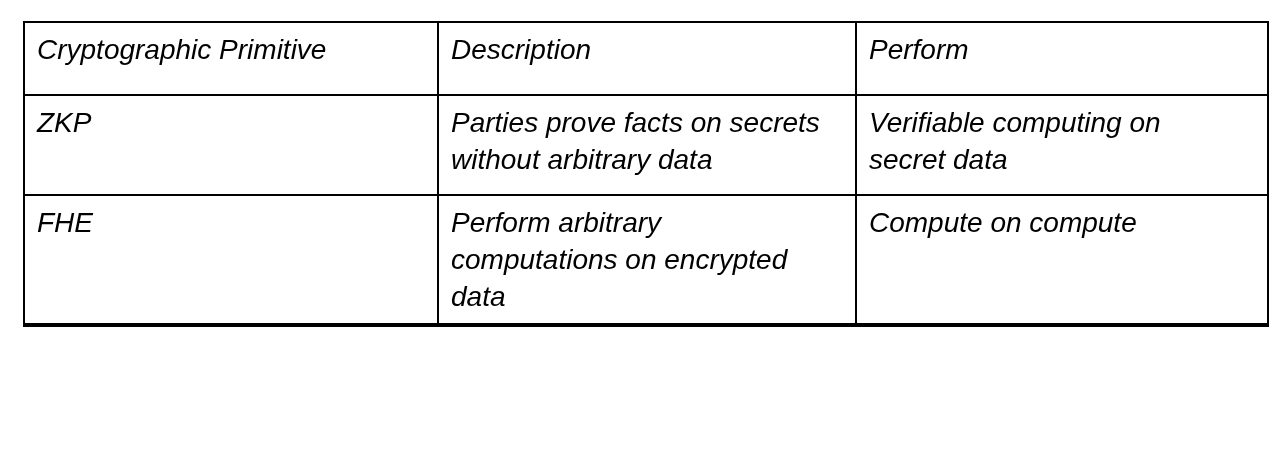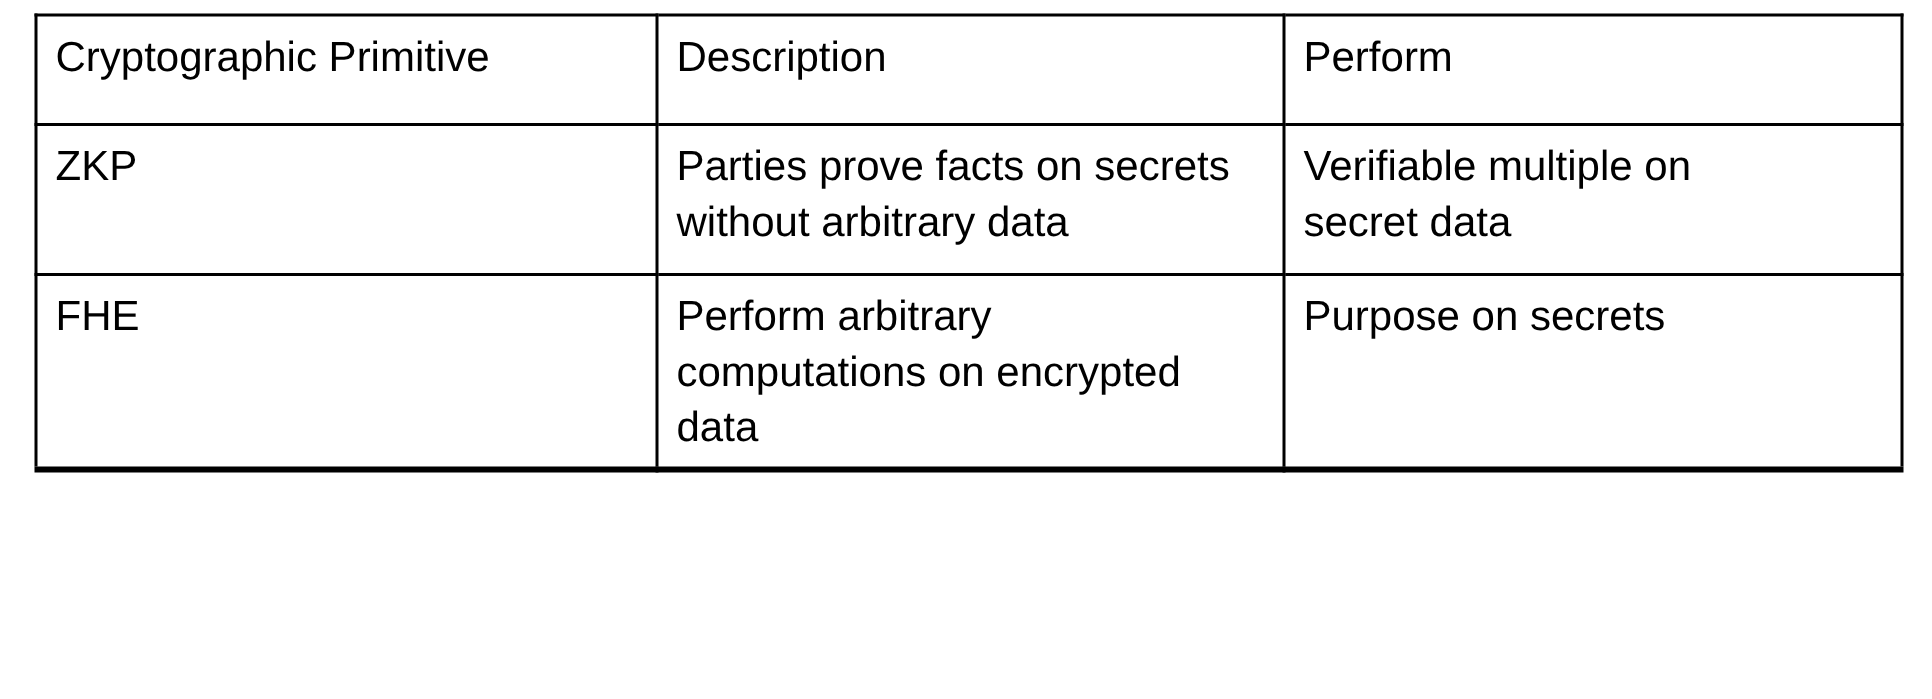--- a/index.html
+++ b/index.html
@@ -11,26 +11,27 @@
     position: relative;
     width: 1288px;
     height: 466px;
     background: #ffffff;
     font-family: "Liberation Sans", "DejaVu Sans", sans-serif;
     color: #000000;
   }
   table.primitive-table {
     position: absolute;
     left: 23px;
-    top: 9px;
+    top: 21px;
     width: 1244px;
     border-collapse: collapse;
     table-layout: fixed;
     border: 2px solid #000000;
     border-bottom-width: 4px;
+    font-style: italic;
   }
   table.primitive-table col.col-primitive   { width: 414px; }
   table.primitive-table col.col-description { width: 418px; }
   table.primitive-table col.col-purpose     { width: 412px; }
   table.primitive-table th,
   table.primitive-table td {
     border: 2px solid #000000;
     vertical-align: top;
     text-align: left;
     padding: 8px 12px 8px 12px;
@@ -60,25 +61,25 @@
         <th>Cryptographic Primitive</th>
         <th>Description</th>
         <th>Perform</th>
       </tr>
     </thead>
     <tbody>
       <tr class="row-zkp">
         <td>ZKP</td>
         <td>Parties prove facts on secrets
 without arbitrary data</td>
-        <td>Verifiable multiple on
+        <td>Verifiable computing on
 secret data</td>
       </tr>
       <tr class="row-fhe">
         <td>FHE</td>
         <td>Perform arbitrary
 computations on encrypted
 data</td>
-        <td>Purpose on secrets</td>
+        <td>Compute on compute</td>
       </tr>
     </tbody>
   </table>
 </div>
 
 </body></html>

